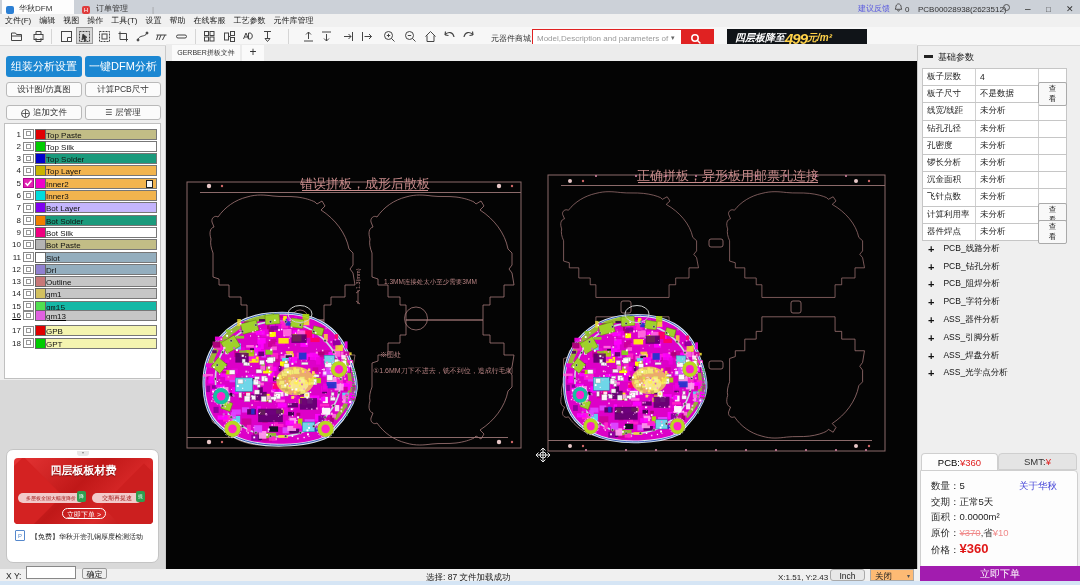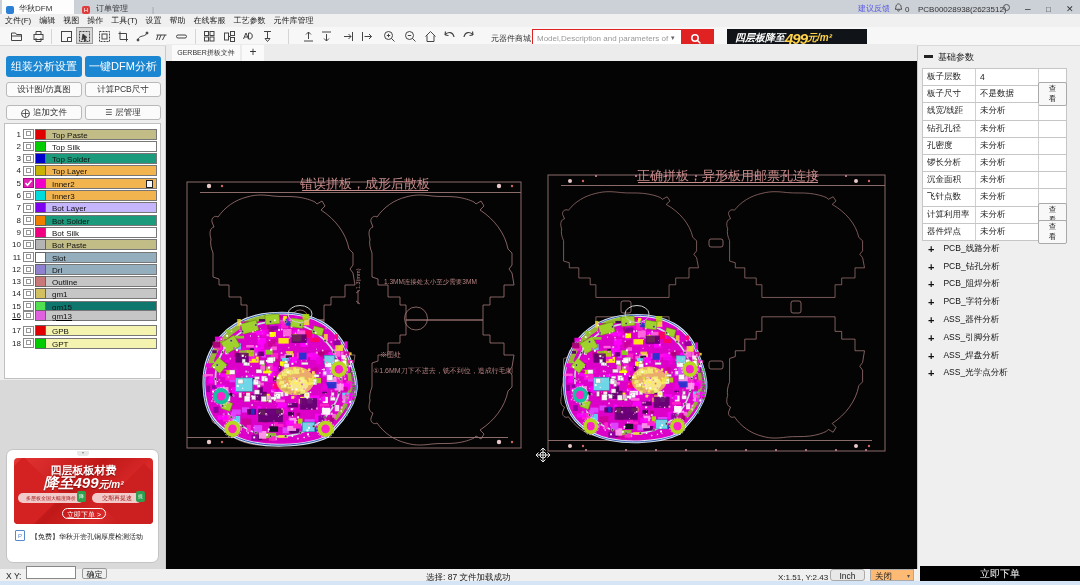--- a/index.html
+++ b/index.html
@@ -16,21 +16,21 @@
 #toolbar { position:absolute; left:0; top:27px; width:1080px; height:19px; background:#f7f7f7; border-bottom:1px solid #d9d9d9; }
 
 #leftpanel { position:absolute; left:0; top:46px; width:166px; height:523px; background:#eeeeee; border-right:1px solid #c9c9c9; }
 .bluebtn { position:absolute; width:76px; height:21px; background:#1b87d2; border-radius:3px; color:#fff; font-size:11px; display:flex; align-items:center; justify-content:center; }
 .whitebtn { position:absolute; width:76px; height:15px; background:#fbfbfb; border:1px solid #b9b9b9; border-radius:3px; color:#333; font-size:8.5px; display:flex; align-items:center; justify-content:center; }
 #layerbox { position:absolute; left:4px; top:77px; width:157px; height:256px; background:#fff; border:1px solid #c0c0c0; }
 .lrow { position:absolute; left:5px; width:147px; height:11px; display:flex; align-items:center; }
 .lnum { width:13px; text-align:right; font-size:8px; color:#222; padding-right:2px; }
 .lcheck { width:11px; height:9.5px; background:#fff; border:1px solid #888; margin-right:1px; position:relative; }
 .lsw { width:11px; height:11px; border:1px solid #666; }
-.lname { flex:1; height:11px; font-size:8px; color:#111; line-height:11px; padding-left:6px; border:1px solid #777; border-left:none; }
+.lname { flex:1; height:11px; font-size:8px; color:#111; line-height:11px; padding-left:0; border:1px solid #777; border-left:none; }
 
 #rightpanel { position:absolute; left:917px; top:46px; width:163px; height:523px; background:#efefef; border-left:1px solid #c9c9c9; }
 .prow { display:flex; height:17.2px; border:1px solid #c6c6c6; border-top:none; background:#fff; font-size:8.5px; color:#222; align-items:center; }
 .pc1 { width:52px; padding-left:4px; }
 .pc2 { flex:1; border-left:1px solid #d0d0d0; padding-left:4px; height:100%; display:flex; align-items:center; }
 .pc3 { width:28px; border-left:1px solid #d0d0d0; height:100%; display:flex; align-items:center; justify-content:center; }
 .ckbtn { font-size:7.5px; border:1px solid #aaa; border-radius:2px; padding:1px 10px; background:#f8f8f8; }
 .exprow { height:17.8px; display:flex; align-items:center; font-size:8.5px; color:#111; }
 .plus { font-size:11px; font-weight:bold; margin:0 9px 0 10px; }
 
@@ -298,21 +298,21 @@
         </div>
         <div class="lsw" style="background:#d2c060;"></div>
         <div class="lname" style="background:#c6c6c6;position:relative;">gm1</div>
       </div>
 <div class="lrow" style="top:176.70000000000002px;">
         <div class="lnum">15</div>
         <div class="lcheck">
           <div style="position:absolute;left:1.5px;top:1px;width:5px;height:5px;border:1px solid #999;"></div>
         </div>
         <div class="lsw" style="background:#50e050;"></div>
-        <div class="lname" style="background:#0f766e;position:relative;">gm15</div>
+        <div class="lname" style="background:#14b8a6;position:relative;font-family:Liberation Mono, monospace;">gm15</div>
       </div>
 <div class="lrow" style="top:186px;text-decoration:underline;">
         <div class="lnum">16</div>
         <div class="lcheck">
           <div style="position:absolute;left:1.5px;top:1px;width:5px;height:5px;border:1px solid #999;"></div>
         </div>
         <div class="lsw" style="background:#e060e0;"></div>
         <div class="lname" style="background:#c6c6c6;position:relative;">gm13</div>
       </div>
 <div class="lrow" style="top:201.30000000000004px;">
@@ -332,21 +332,20 @@
         <div class="lname" style="background:#f4f4b0;position:relative;">GPT</div>
       </div>
 </div>
 <div class="abs" style="left:0px;top:334px;width:165px;height:189px;background:#d9d9d9;"></div>
 <div class="abs" style="left:6px;top:403px;width:153px;height:114px;background:#ffffff;border:1px solid #c4c4c4;border-radius:7px;">
 <div class="abs" style="left:70px;top:1px;width:12px;height:5px;background:#e8e8e8;border-radius:0 0 3px 3px;text-align:center;font-size:4px;color:#888;line-height:4px;">▾</div>
 <div class="abs" style="left:7px;top:8px;width:139px;height:66px;background:linear-gradient(135deg,#e63535 0%,#c01818 45%,#d82828 70%,#b01414 100%);border-radius:4px;overflow:hidden;">
   <div class="abs" style="left:-18px;top:10px;width:55px;height:55px;background:#d42222;transform:rotate(45deg);"></div>
   <div class="abs" style="left:100px;top:18px;width:60px;height:60px;background:#cc1f1f;transform:rotate(45deg);"></div>
   <div class="abs" style="left:0;top:5px;width:139px;text-align:center;color:#fff;font-weight:bold;font-size:11px;text-shadow:0 1px 1px #801010;">四层板板材费</div>
-  <div class="abs" style="left:0;top:16px;width:139px;text-align:center;color:#fff;font-weight:bold;font-size:15px;font-style:italic;text-shadow:0 1px 1px #801010;">降至499<span style="font-size:10px;">元/m²</span></div>
   <div class="abs" style="left:4px;top:35px;width:66px;height:10px;background:#f2caca;border-radius:5px;color:#a01818;font-size:5px;text-align:center;line-height:10px;">多层板全国大幅度降价</div>
   <div class="abs" style="left:63px;top:33px;width:9px;height:11px;background:#2e9e4f;border-radius:2px;color:#fff;font-size:5px;text-align:center;line-height:11px;">降</div>
   <div class="abs" style="left:78px;top:35px;width:50px;height:10px;background:#f2caca;border-radius:5px;color:#a01818;font-size:6px;text-align:center;line-height:10px;">交期再提速</div>
   <div class="abs" style="left:122px;top:33px;width:9px;height:11px;background:#2e9e4f;border-radius:2px;color:#fff;font-size:5px;text-align:center;line-height:11px;">提</div>
   <div class="abs" style="left:48px;top:50px;width:44px;height:11px;border:1px solid #ffffff;border-radius:6px;color:#fff;font-size:7px;text-align:center;line-height:11px;">立即下单 &gt;</div>
 </div>
 <div class="abs" style="left:8px;top:80px;width:10px;height:11px;border:1px solid #5588cc;border-radius:1px;color:#5588cc;font-size:6px;text-align:center;line-height:11px;">P</div>
 <div class="abs" style="left:24px;top:82px;font-size:7px;color:#222;white-space:nowrap;">【免费】华秋开尝孔铜厚度检测活动</div>
 </div>
 </div>
@@ -1195,23 +1194,35 @@
 <div class="abs" style="left:0px;top:194px;width:163px;">
 <div class="exprow"><span class="plus">+</span>PCB_线路分析</div>
 <div class="exprow"><span class="plus">+</span>PCB_钻孔分析</div>
 <div class="exprow"><span class="plus">+</span>PCB_阻焊分析</div>
 <div class="exprow"><span class="plus">+</span>PCB_字符分析</div>
 <div class="exprow"><span class="plus">+</span>ASS_器件分析</div>
 <div class="exprow"><span class="plus">+</span>ASS_引脚分析</div>
 <div class="exprow"><span class="plus">+</span>ASS_焊盘分析</div>
 <div class="exprow"><span class="plus">+</span>ASS_光学点分析</div>
 </div>
+<div id="pricebox">
+<div class="ptab" style="left:1px;width:77px;background:#fdfdfd;border:1px solid #cfcfcf;border-bottom:none;border-radius:4px 4px 0 0;z-index:2;">PCB:<span style="color:#e02020;">¥360</span></div>
+<div class="ptab" style="left:78px;width:79px;background:#e4e4e4;border:1px solid #cfcfcf;border-radius:4px 4px 0 0;color:#333;">SMT: <span style="color:#e02020;">¥</span></div>
+<div id="pricebody">
+<div class="pline" style="top:9px;">数量：5</div>
+<div class="pline" style="left:98px;top:9px;color:#4646d8;">关于华秋</div>
+<div class="pline" style="top:24.5px;">交期：正常5天</div>
+<div class="pline" style="top:40px;">面积：0.0000m²</div>
+<div class="pline" style="top:55.5px;">原价：<span style="color:#f08a8a;text-decoration:line-through;">¥370</span><span style="color:#333;">,省</span><span style="color:#f08a8a;">¥10</span></div>
+<div class="pline" style="top:70px;">价格：<span style="color:#e01818;font-weight:bold;font-size:13px;">¥360</span></div>
+</div>
+</div>
 </div>
 <div id="statusbar">
 <div class="abs" style="left:6px;top:2px;">X Y:</div>
 <div class="abs" style="left:26px;top:-3px;width:50px;height:13px;background:#fff;border:1px solid #888;"></div>
 <div class="abs" style="left:82px;top:-1px;width:25px;height:11px;background:#eee;border:1px solid #999;border-radius:2px;font-size:8px;text-align:center;line-height:11px;">确定</div>
 <div class="abs" style="left:426px;top:3px;">选择: 87  文件加载成功</div>
 <div class="abs" style="left:778px;top:3.5px;font-size:8px;">X:1.51, Y:2.43</div>
 <div class="abs" style="left:830px;top:0px;width:35px;height:12px;background:#e8e8e8;border:1px solid #aaa;border-radius:3px;font-size:8.5px;text-align:center;line-height:12px;">Inch</div>
 <div class="abs" style="left:870px;top:0px;width:44px;height:12px;background:#fdba74;border:1px solid #aaa;font-size:8.5px;line-height:12px;"><span style="margin-left:4px;">关闭</span><span style="float:right;margin-right:3px;font-size:6px;color:#555;">▾</span></div>
-<div class="abs" style="left:920px;top:-3px;width:160px;height:15px;background:#000000;color:#fff;font-size:10px;text-align:center;line-height:15px;">立即下单</div>
+<div class="abs" style="left:920px;top:-3px;width:160px;height:15px;background:#a21caf;color:#fff;font-size:10px;text-align:center;line-height:15px;">立即下单</div>
 </div>
 <div id="bottomstrip"></div>
 </body></html>

